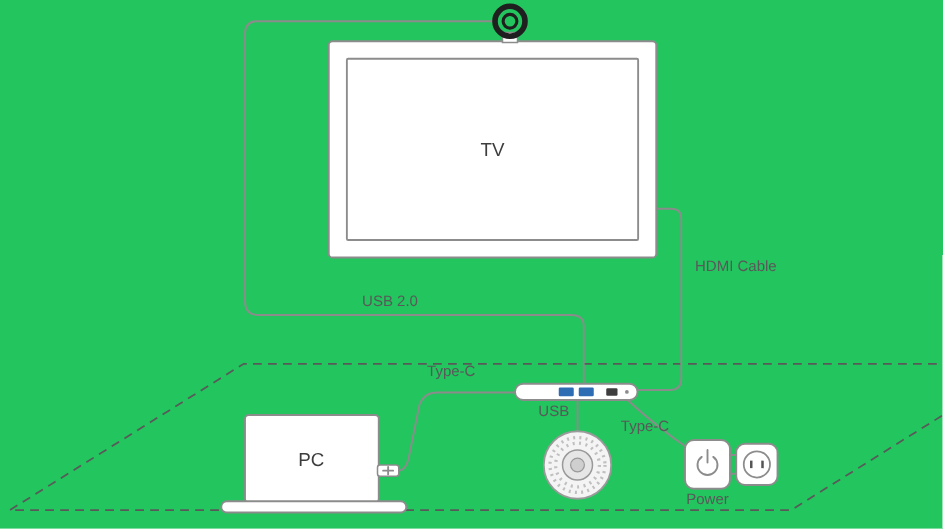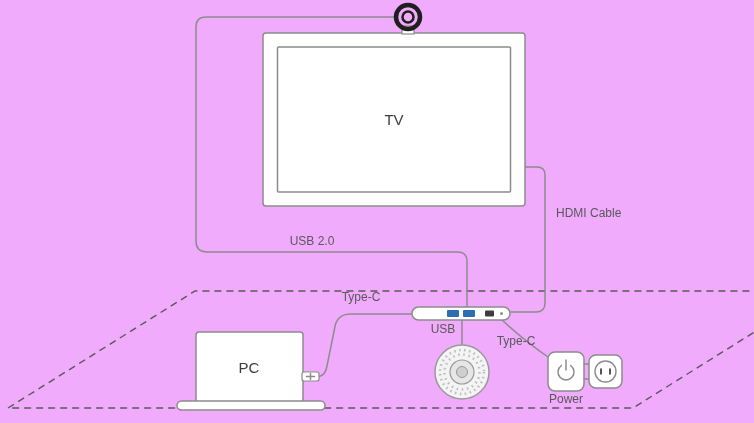--- a/index.html
+++ b/index.html
@@ -1,16 +1,16 @@
 <!DOCTYPE html>
 <html style="--line: #8c8c8c; --text: #595959; --usb-port: #2e6db4; --camera: #1f1f1f; --dashed-border: #595959;"><head>
 <meta charset="utf-8">
 <style>
   html,body{margin:0;padding:0;background:#fff;}
-  .stage{position:relative;width:754px;height:423px;background:#f0abfc;overflow:hidden;
+  .stage{position:relative;width:754px;height:423px;background:#22c55e;overflow:hidden;
          font-family:"Liberation Sans",sans-serif;}
   svg{display:block;}
   .ln{fill:none;stroke:var(--line,#8c8c8c);stroke-width:1.5;stroke-linecap:round;}
   .shape{fill:#fff;stroke:var(--line,#8c8c8c);stroke-width:1.5;}
   .shape2{fill:#fff;stroke:var(--line,#8c8c8c);stroke-width:1.2;}
   .dashed{fill:none;stroke:var(--dashed-border,#595959);stroke-width:1.4;stroke-dasharray:7 5;}
   .lbl{font:12px "Liberation Sans",sans-serif;fill:var(--text,#595959);}
   .big{font:15px "Liberation Sans",sans-serif;fill:#3d3d3d;}
   .port{fill:var(--usb-port,#2e6db4);stroke:none;}
   .cam{fill:none;stroke:var(--camera,#1f1f1f);}

